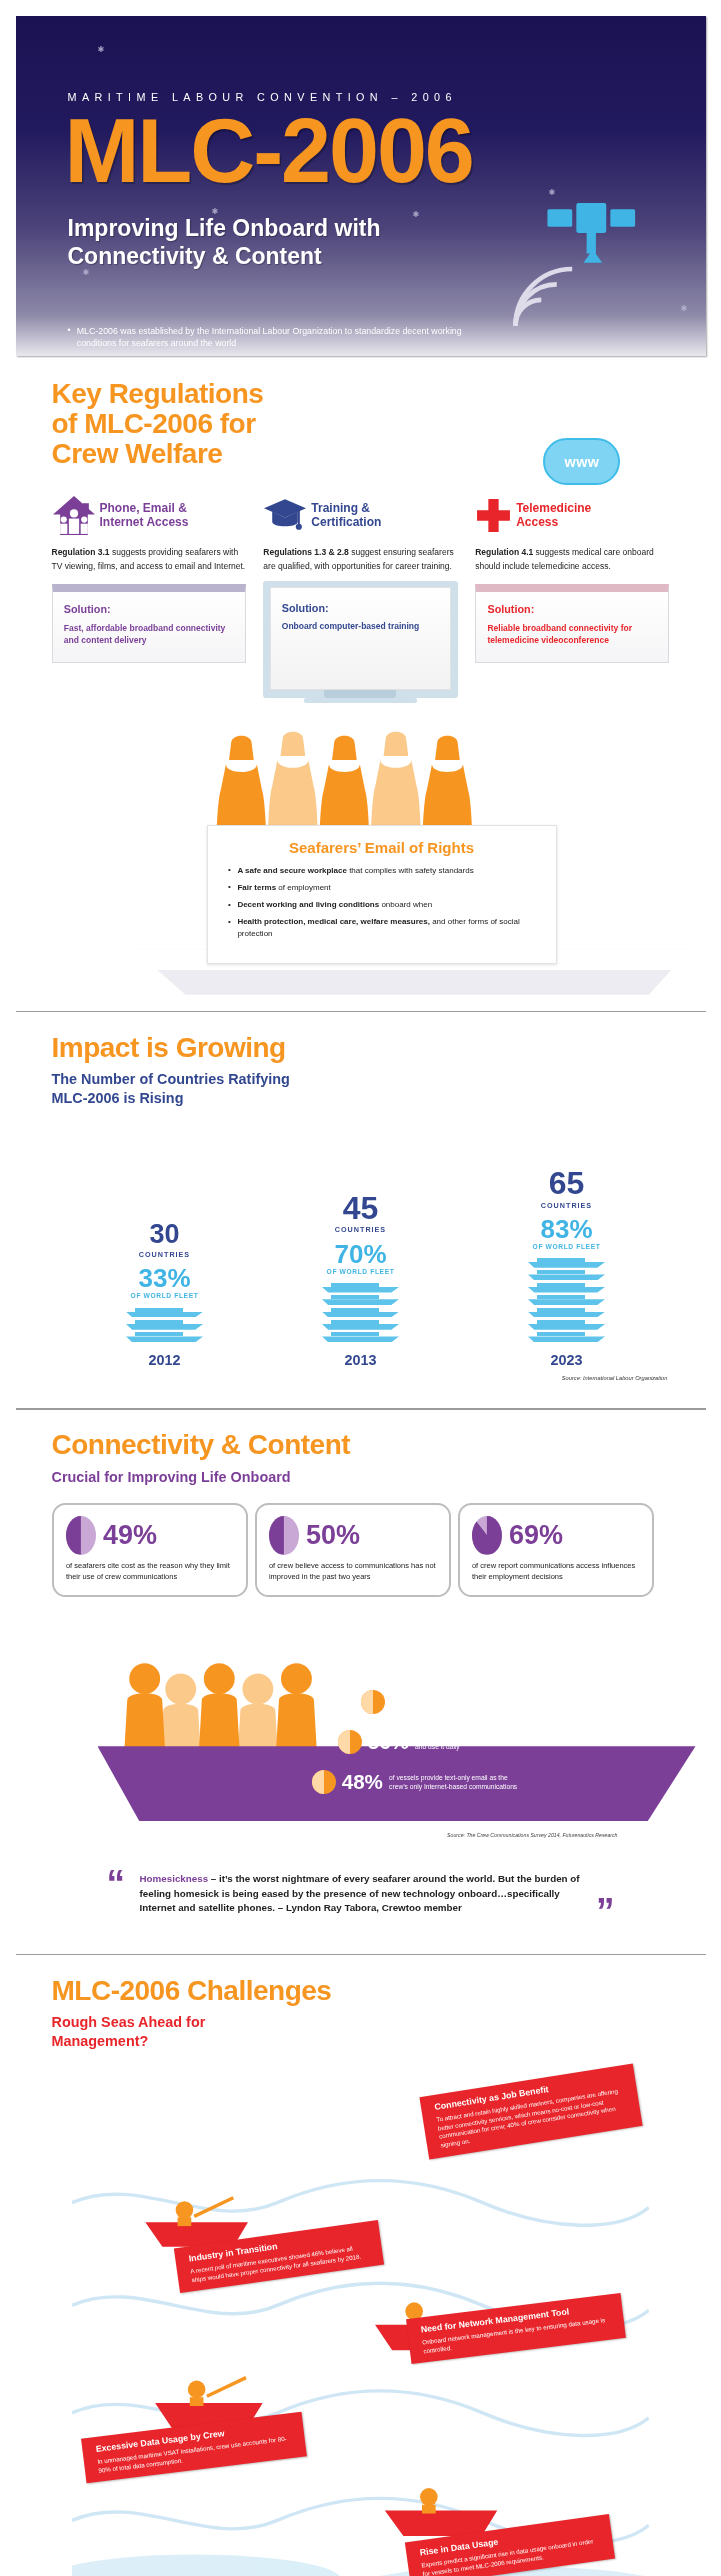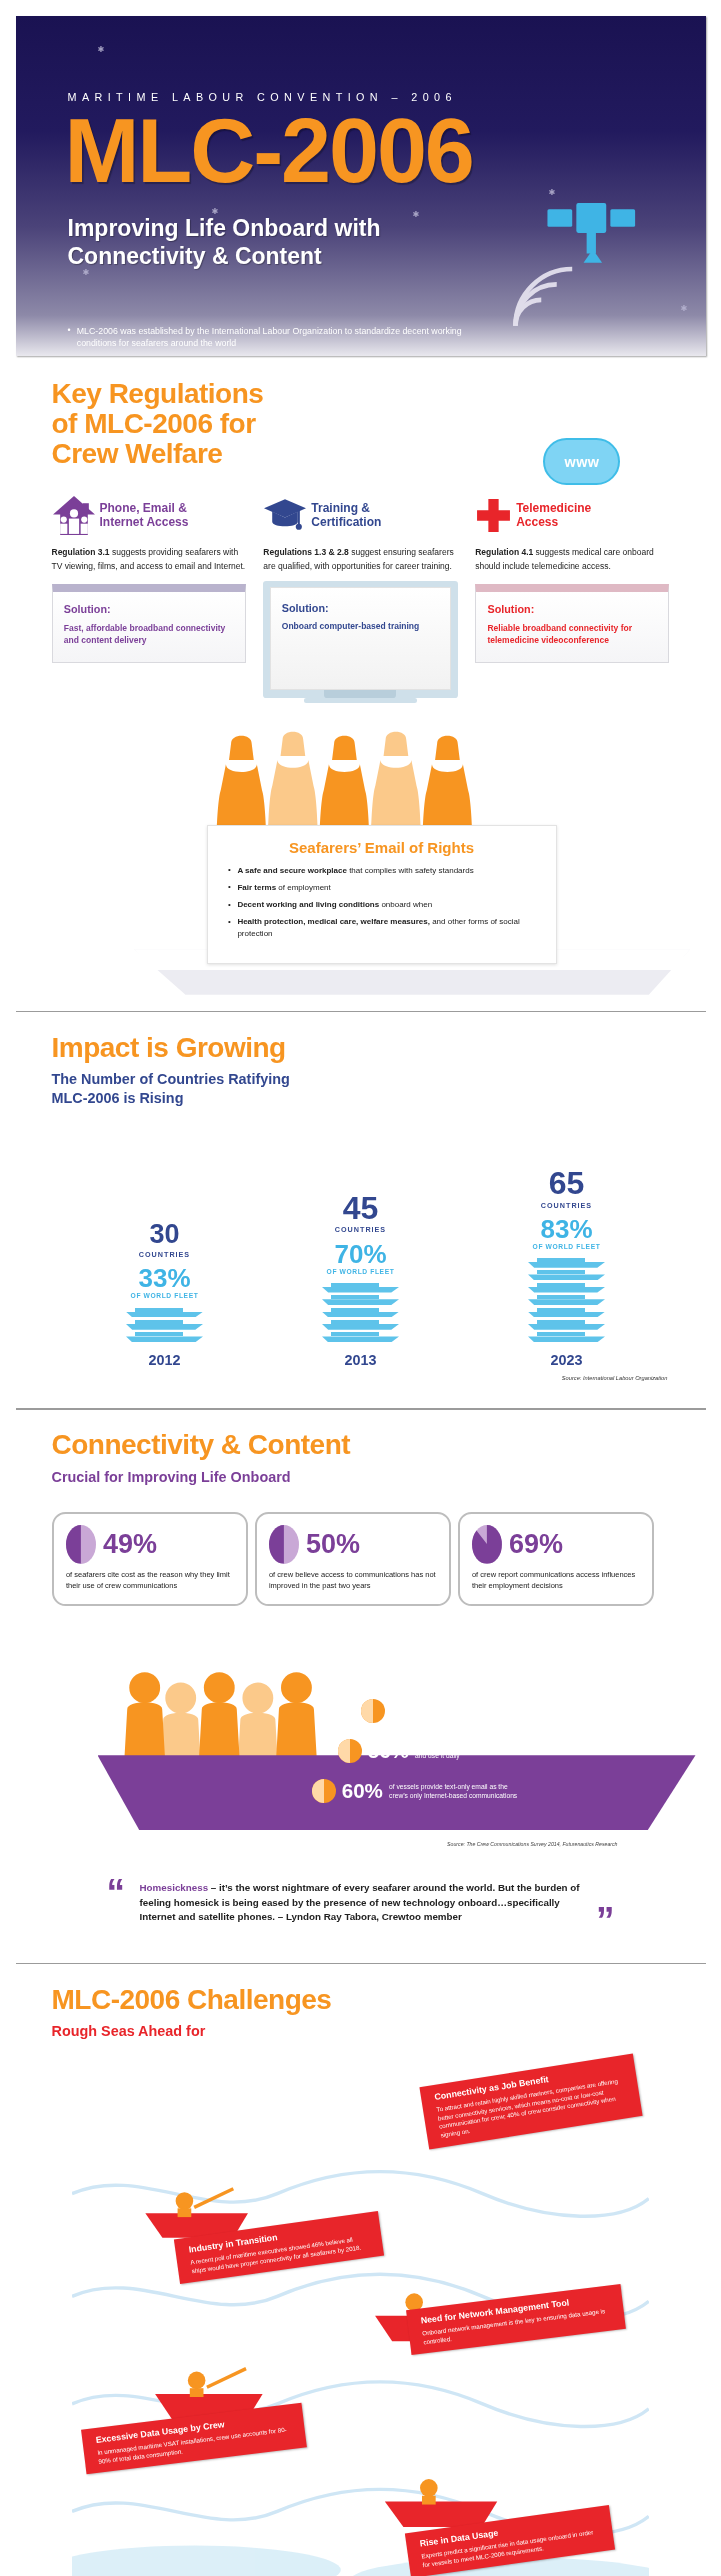--- a/index.html
+++ b/index.html
@@ -126,21 +126,21 @@
   .ship-stack { margin-top: 8.2px; display:flex; flex-direction:column; gap: 2.6px; align-items:center; }
   .ship-icon { width: 77px; height: 9.8px; position: relative; }
   .ship-icon .hull { position:absolute; bottom:0; left:0; width:100%; height:5.7px; background:#5ec3ea;
     clip-path: polygon(0 0, 100% 0, 90% 100%, 8% 100%); }
   .ship-icon .deck { position:absolute; top:0; left:9.3px; width: 62%; height:4.1px; background:#5ec3ea; }
   .year-lbl { position:absolute; bottom: 4.1px; width: 100%; text-align:center; color:#32478f; font-size: 14.4px; font-weight:700; }
   .source { text-align: right; font-size: 5.7px; font-style: italic; color: #333; margin-top: 3.1px; padding-right: 2.1px; }
 
   
   #connect { padding-top: 20.6px; padding-bottom: 10.3px; }
-  .stat-row { display:flex; gap: 7px; margin-top: 26px; align-items: flex-end; }
+  .stat-row { display:flex; gap: 7px; margin-top: 17px; align-items: flex-end; }
   .stat-card {
     width: 196px; border: 2.1px solid #bdbdbd; border-radius: 13.4px; padding: 10.3px 12.4px 12.4px 12.4px;
     background: #fff; min-height: 85px;
   }
   .stat-top { display:flex; align-items:center; gap: 7.2px; }
   .pie { width: 30px; height: 39px; border-radius: 50%; position: relative; overflow:hidden; background:#c9a8d6; flex:none;}
   .pie .fill { position:absolute; inset:0; background:#7b3f98; }
   .stat-pct { color:#7b3f98; font-size: 27px; font-weight:700; line-height:1; }
   .stat-txt { font-size: 7.5px; line-height: 1.45; margin-top: 6.2px; color:#222; }
 
@@ -525,21 +525,21 @@
         <span class="bs-pie">
             <i class="half"></i>
           </span>
         <span class="bs-num">56%</span>
         <span class="bs-txt">of seafarers have onboard Internet access and use it daily</span>
       </div>
       <div class="boat-stat" style="left:260px;bottom:58px;">
         <span class="bs-pie">
             <i class="half"></i>
           </span>
-        <span class="bs-num">60%</span>
+        <span class="bs-num">48%</span>
         <span class="bs-txt">of vessels provide text-only email as the crew’s only Internet-based communications</span>
       </div>
 
       <div class="boat-src">Source: The Crew Communications Survey 2014, Futurenautics Research</div>
     </div>
 
     <div class="quote-band">
       <span class="qmark l">“</span>
       <span class="qmark r">”</span>
       <div class="quote-text">
@@ -548,20 +548,21 @@
       </div>
     </div>
   </div>
 
   <div class="rule"></div>
 
   <div class="section" id="challenges">
     <div class="sec-title">MLC-2006 Challenges</div>
     <div class="sec-sub red">
       <div>Rough Seas Ahead for</div>
+      <div>Management?</div>
     </div>
 
     <div class="chal-wrap">
       <svg class="sea" viewBox="0 0 1180 1020" preserveAspectRatio="none">
         <g fill="none" stroke="#cfe6f5" stroke-width="7">
           <path d="M0 210 C140 150 280 270 420 210 S700 150 840 210 1120 270 1180 220"></path>
           <path d="M0 420 C140 360 280 480 420 420 S700 360 840 420 1120 480 1180 430"></path>
           <path d="M0 640 C140 580 280 700 420 640 S700 580 840 640 1120 700 1180 650"></path>
           <path d="M0 860 C140 800 280 920 420 860 S700 800 840 860 1120 920 1180 870"></path>
         </g>

